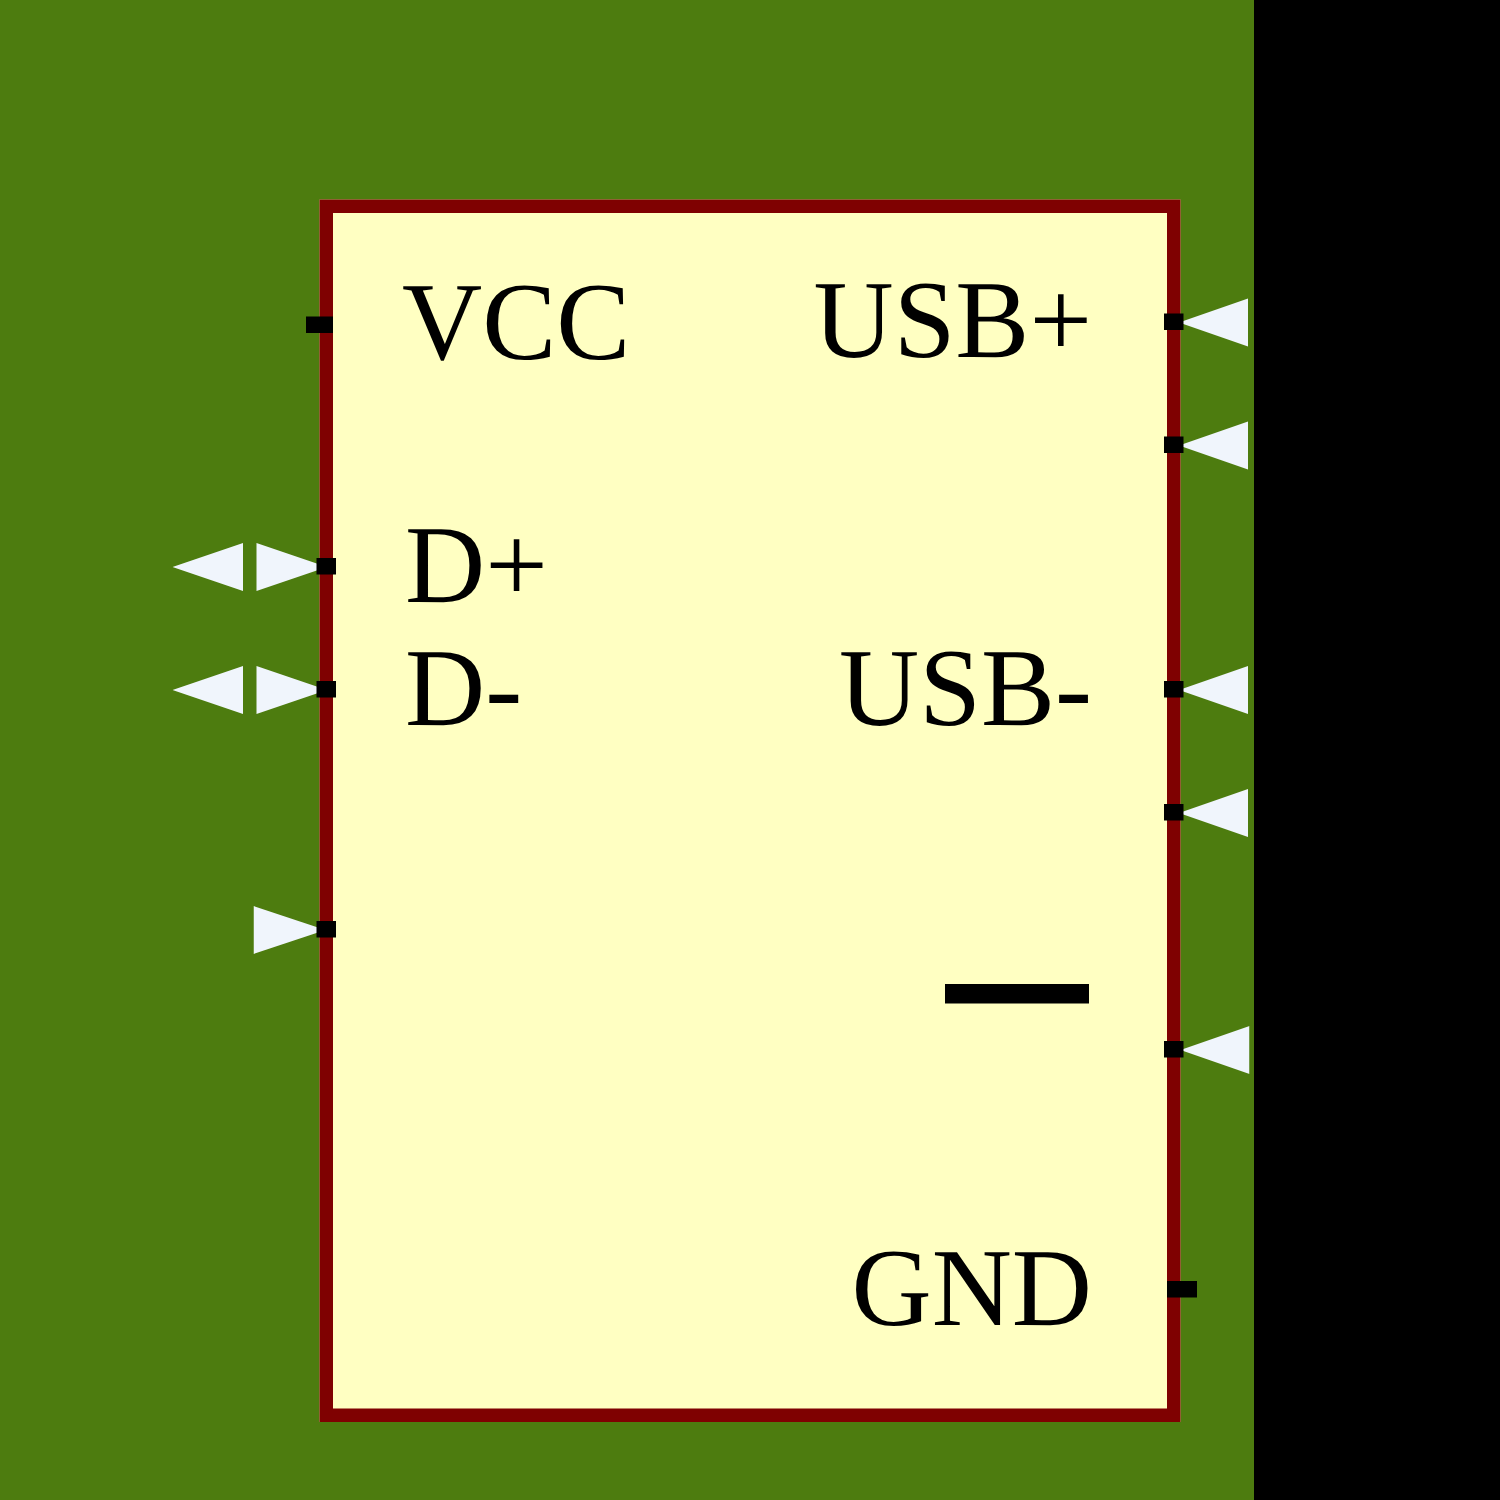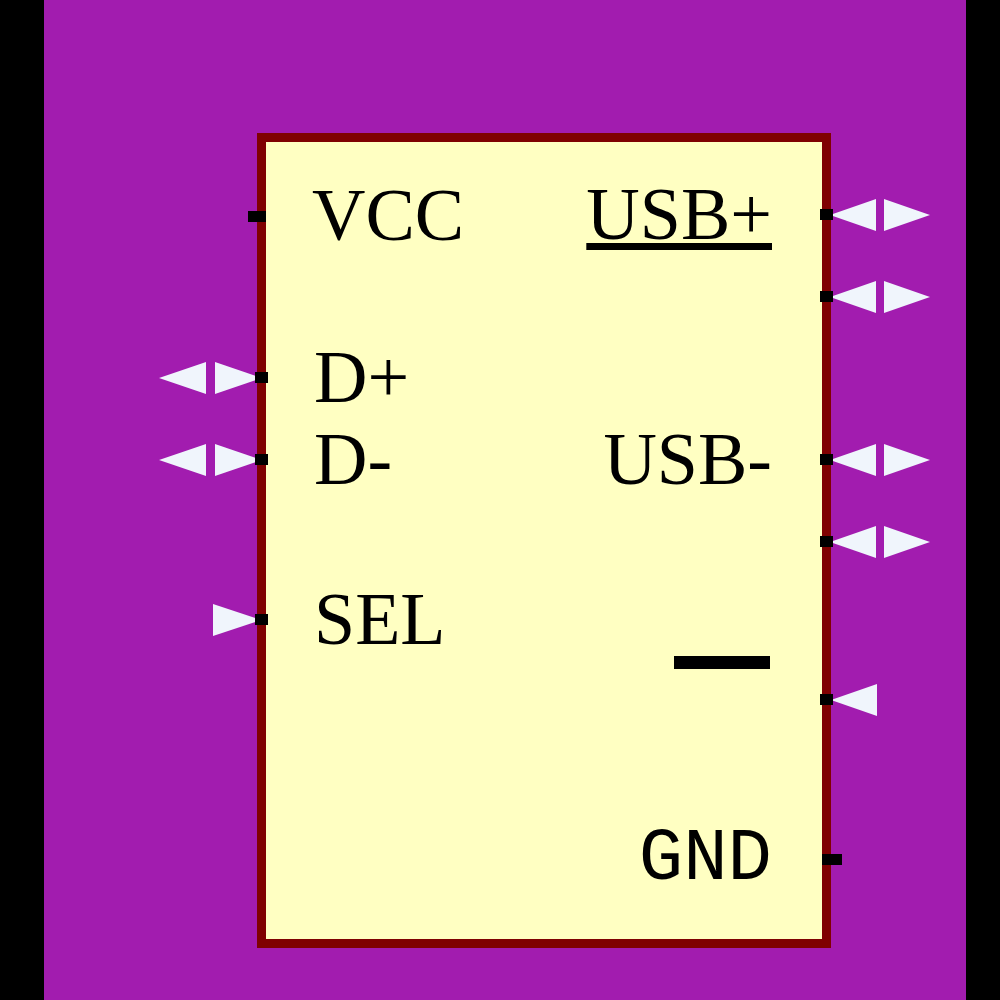--- a/index.html
+++ b/index.html
@@ -1,22 +1,21 @@
 <!DOCTYPE html>
 <html><head>
 <meta charset="utf-8">
 <style>
   html,body{margin:0;padding:0;background:#000;}
   .canvas{
     position:relative;
-    width:922px;height:1000px;
-    background:#a21caf;
+    width:836px;height:1000px;
+    background:#4d7c0f;
     overflow:hidden;
     font-family:"Liberation Serif","DejaVu Serif",serif;
-    margin-left:44px;
   }
   .body-box{
     position:absolute;
     left:213px;top:133px;
     width:574px;height:815px;
     box-sizing:border-box;
     background:#FFFFC2;
     border:9px solid #7F0101;
   }
   .pin-label{
@@ -35,26 +34,25 @@
 </head>
 <body>
 
 <div class="canvas">
 
   <div class="body-box"></div>
 
   <div class="pin-label" style="left:268px;top:178px;">VCC</div>
   <div class="pin-label" style="left:270px;top:340px;">D+</div>
   <div class="pin-label" style="left:270px;top:422px;">D-</div>
-  <div class="pin-label" style="left:270px;top:582px;">SEL</div>
 
-  <div class="pin-label right" style="top:177px;text-decoration:underline;">USB+</div>
+  <div class="pin-label right" style="top:177px;">USB+</div>
   <div class="pin-label right" style="top:422px;">USB-</div>
   <div class="overline-bar" style="left:630px;top:656px;width:96px;height:13px;"></div>
-  <div class="pin-label right" style="top:822px;font-family:Liberation Mono, monospace;">GND</div>
+  <div class="pin-label right" style="top:822px;">GND</div>
 
   <svg class="arrow" style="left:115px;top:361px;" width="103" height="34" viewBox="0 0 103 34">
     <polygon points="47,1 0,17 47,33"></polygon>
     <polygon points="56,1 103,17 56,33"></polygon>
   </svg>
   <svg class="arrow" style="left:115px;top:443px;" width="103" height="34" viewBox="0 0 103 34">
     <polygon points="47,1 0,17 47,33"></polygon>
     <polygon points="56,1 103,17 56,33"></polygon>
   </svg>
   <svg class="arrow" style="left:169px;top:604px;" width="48" height="32" viewBox="0 0 48 32">

